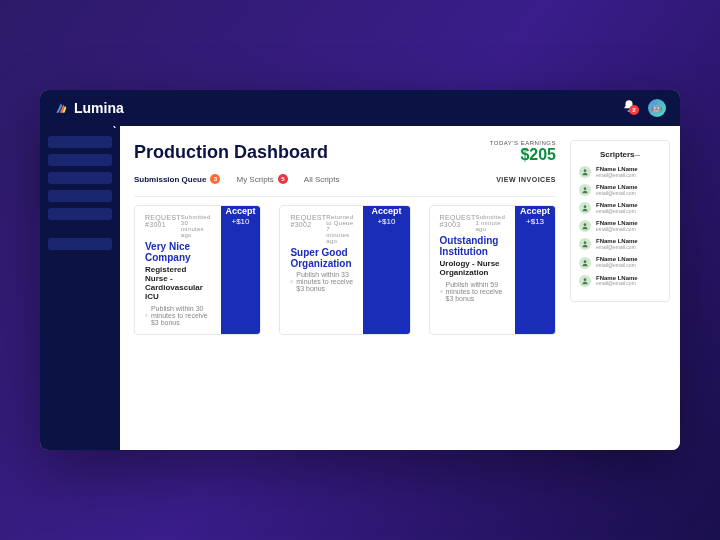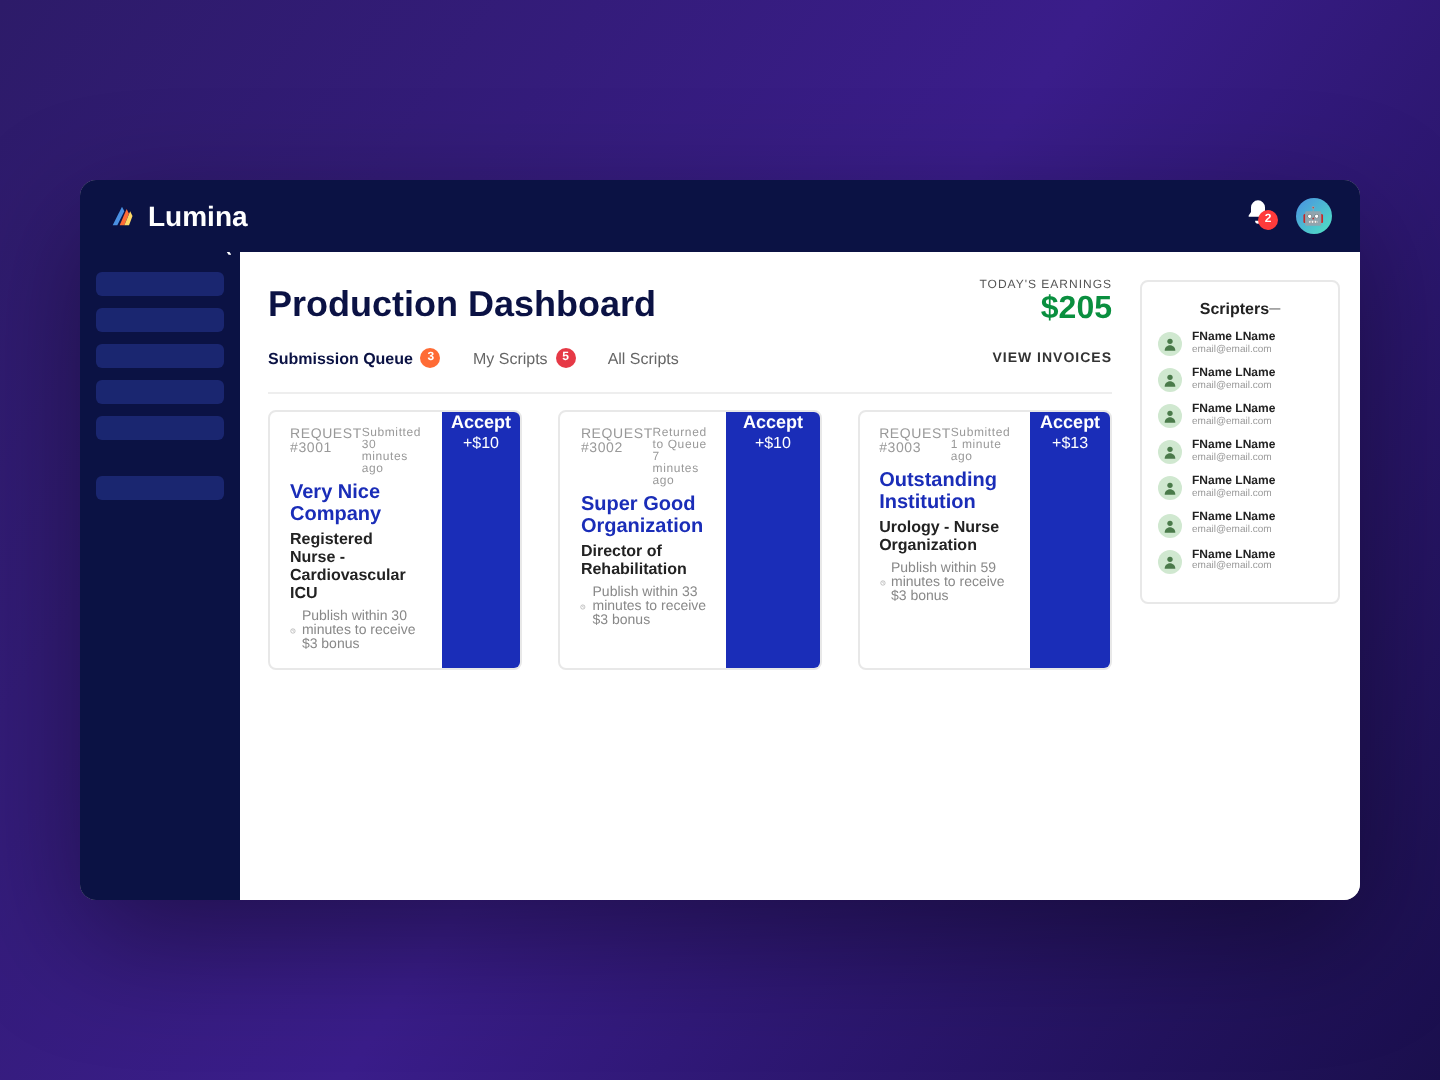--- a/index.html
+++ b/index.html
@@ -133,21 +133,20 @@
     <div class="accept-bonus">+$10</div>
   </div>
             </div>
             <div class="card">
               <div class="card-left">
     <div class="card-req">
                   <span>REQUEST #3002</span>
                   <span class="status">Returned to Queue 7 minutes ago</span>
                 </div>
     <div class="card-title">Super Good Organization</div>
-    <div class="card-sub">Director of Rehabilitation</div>
     <div class="card-meta">
                   <svg class="clock-icon" viewBox="0 0 24 24" fill="none" stroke="#888" stroke-width="2">
                     <circle cx="12" cy="12" r="9"></circle>
                     <path d="M12 7v5l3 2"></path>
                   </svg>
                   <span>Publish within 33 minutes to receive $3 bonus</span>
                 </div>
   </div>
   <div class="card-right">
     <div class="accept-label">Accept</div>

